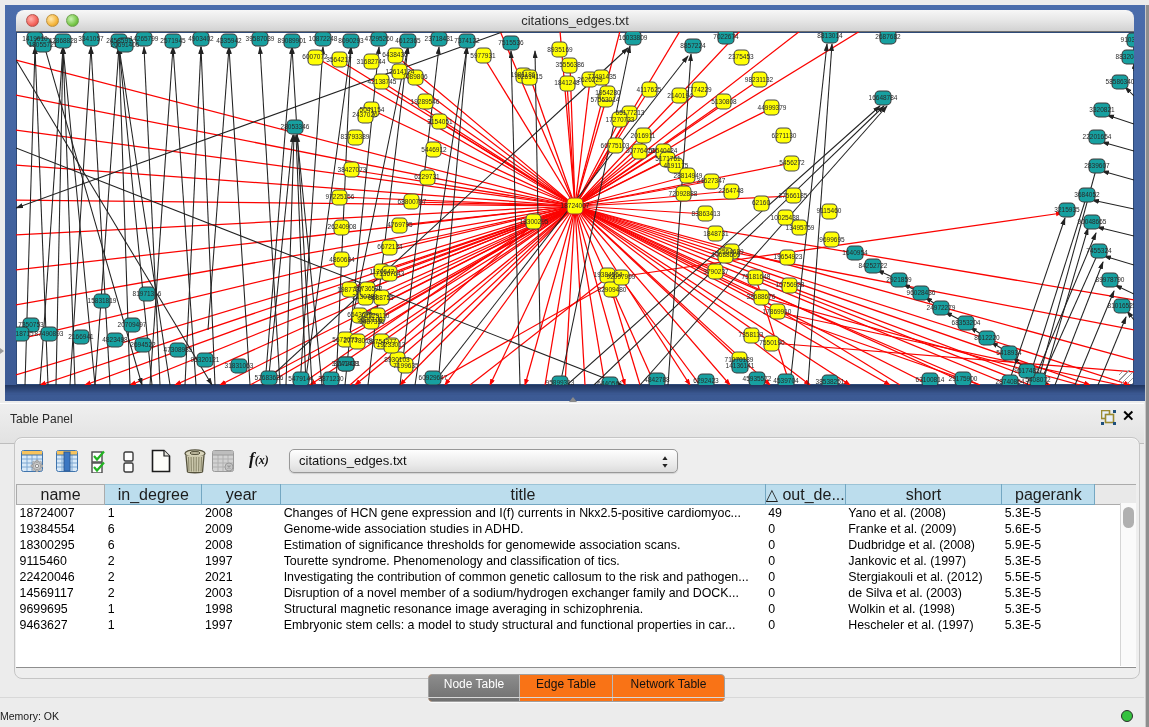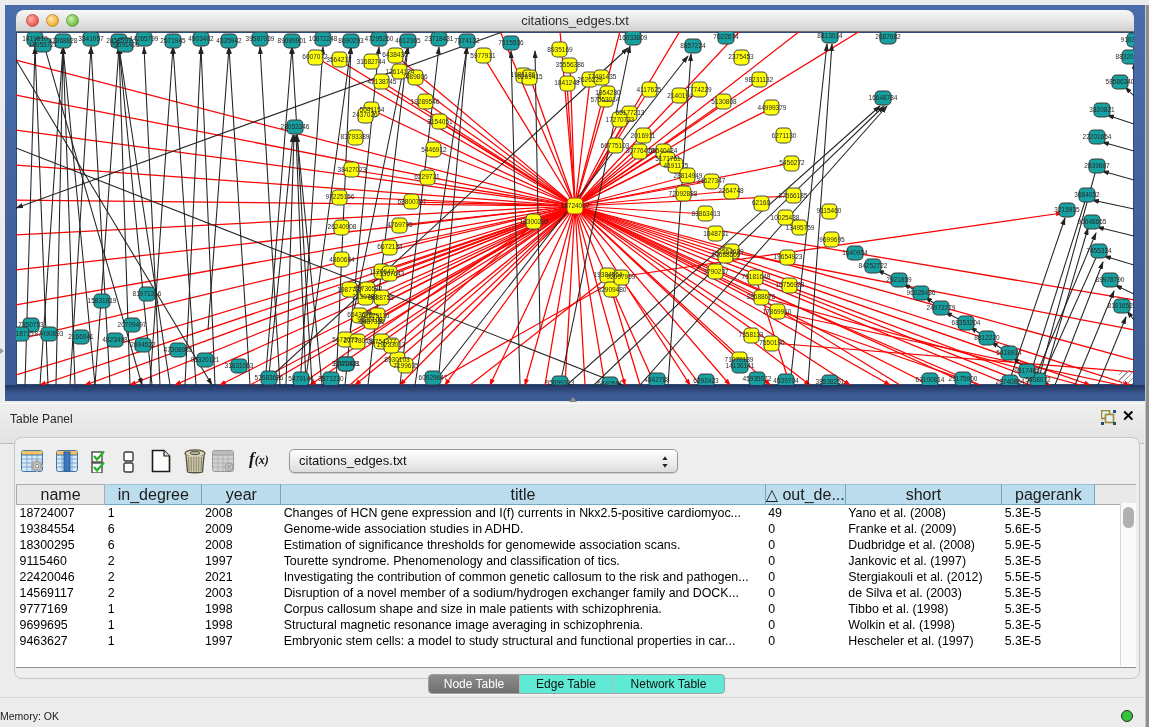--- a/index.html
+++ b/index.html
@@ -44,23 +44,23 @@
 #combo .arr{position:absolute;right:8px;top:3px;width:8px;height:18px}
 table.grid{position:absolute;left:0;top:0;border-collapse:collapse;table-layout:fixed;
   font-size:12px;color:#000;background:#fff}
 table.grid th{font-weight:normal;font-size:16px;color:#1c1c1c;height:18px;
   background:#bcdded;border:1px solid #74a7c2;border-top-color:#9bc3d6;overflow:hidden;white-space:nowrap}
 table.grid th.gray{background:#e9e9e9;border:1px solid #ababab}
 table.grid td{height:16px;padding:0 0 0 3px;overflow:hidden;white-space:nowrap;font-size:12.4px}
 #tablewrap{position:absolute;left:16px;top:484px;width:1120px;height:184px;background:#fff;overflow:hidden;border-bottom:1px solid #8e8e8e}
 #vscroll{position:absolute;left:1120px;top:503px;width:16px;height:163px;background:#fafafa;border-left:1px solid #d5d5d5}
 #vscroll .thumb{position:absolute;left:2px;top:4px;width:11px;height:21px;border-radius:6px;background:#b0b0b0}
-#tabs{position:absolute;left:428px;top:674px;height:20px;display:flex;
+#tabs{position:absolute;left:428px;top:674px;height:28px;display:flex;
   border:1px solid #9f9f9f;border-radius:4px;overflow:hidden;
-  background:#5eead4;box-shadow:0 1px 0 rgba(255,255,255,.7)}
+  background:#f97316;box-shadow:0 1px 0 rgba(255,255,255,.7)}
 #tabs div{font-size:12px;line-height:19px;text-align:center;color:#111}
 #tabs .sel{background:linear-gradient(180deg,#8c8c8c,#707070);color:#fff}
 #tabs .sep{width:1px;background:#b9b9b9}
 #footline{position:absolute;left:0;top:697px;width:1144px;height:1px;background:#d8d8d8}
 #mem{position:absolute;left:0;top:710px;width:1116px;text-align:left;font-size:10.5px;color:#1a1a1a}
 #memdot{position:absolute;left:1121px;top:710px;width:12px;height:12px;border-radius:50%;
   background:#35c23f;border:1.5px solid #2c2c2c}
 .icon{position:absolute;top:450px}
 </style></head>
 <body>
@@ -794,30 +794,20 @@
           <td>14569117</td>
           <td>2</td>
           <td>2003</td>
           <td>Disruption of a novel member of a sodium/hydrogen exchanger family and DOCK...</td>
           <td>0</td>
           <td>de Silva et al. (2003)</td>
           <td>5.3E-5</td>
           <td></td>
         </tr>
 <tr>
-          <td>9777169</td>
-          <td>1</td>
-          <td>1998</td>
-          <td>Corpus callosum shape and size in male patients with schizophrenia.</td>
-          <td>0</td>
-          <td>Tibbo et al. (1998)</td>
-          <td>5.3E-5</td>
-          <td></td>
-        </tr>
-<tr>
           <td>9699695</td>
           <td>1</td>
           <td>1998</td>
           <td>Structural magnetic resonance image averaging in schizophrenia.</td>
           <td>0</td>
           <td>Wolkin et al. (1998)</td>
           <td>5.3E-5</td>
           <td></td>
         </tr>
 <tr>

